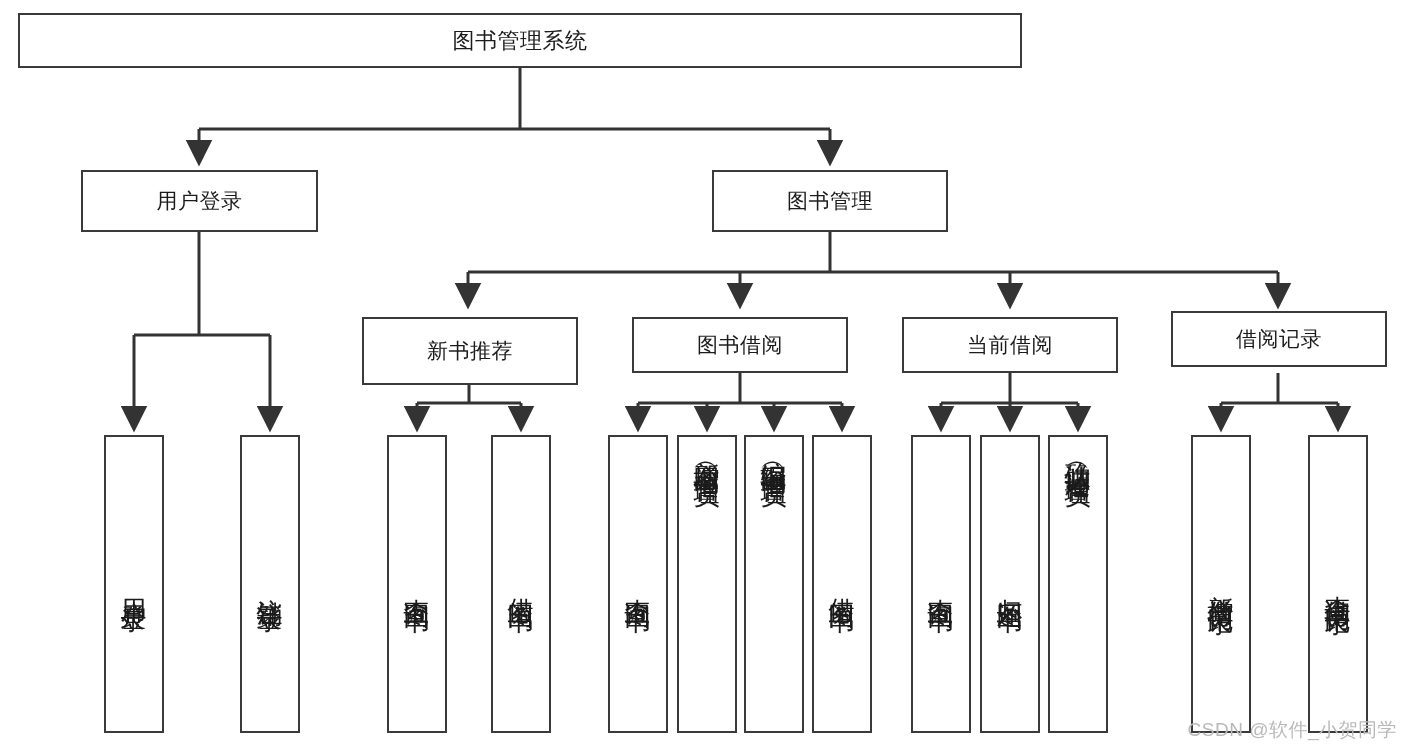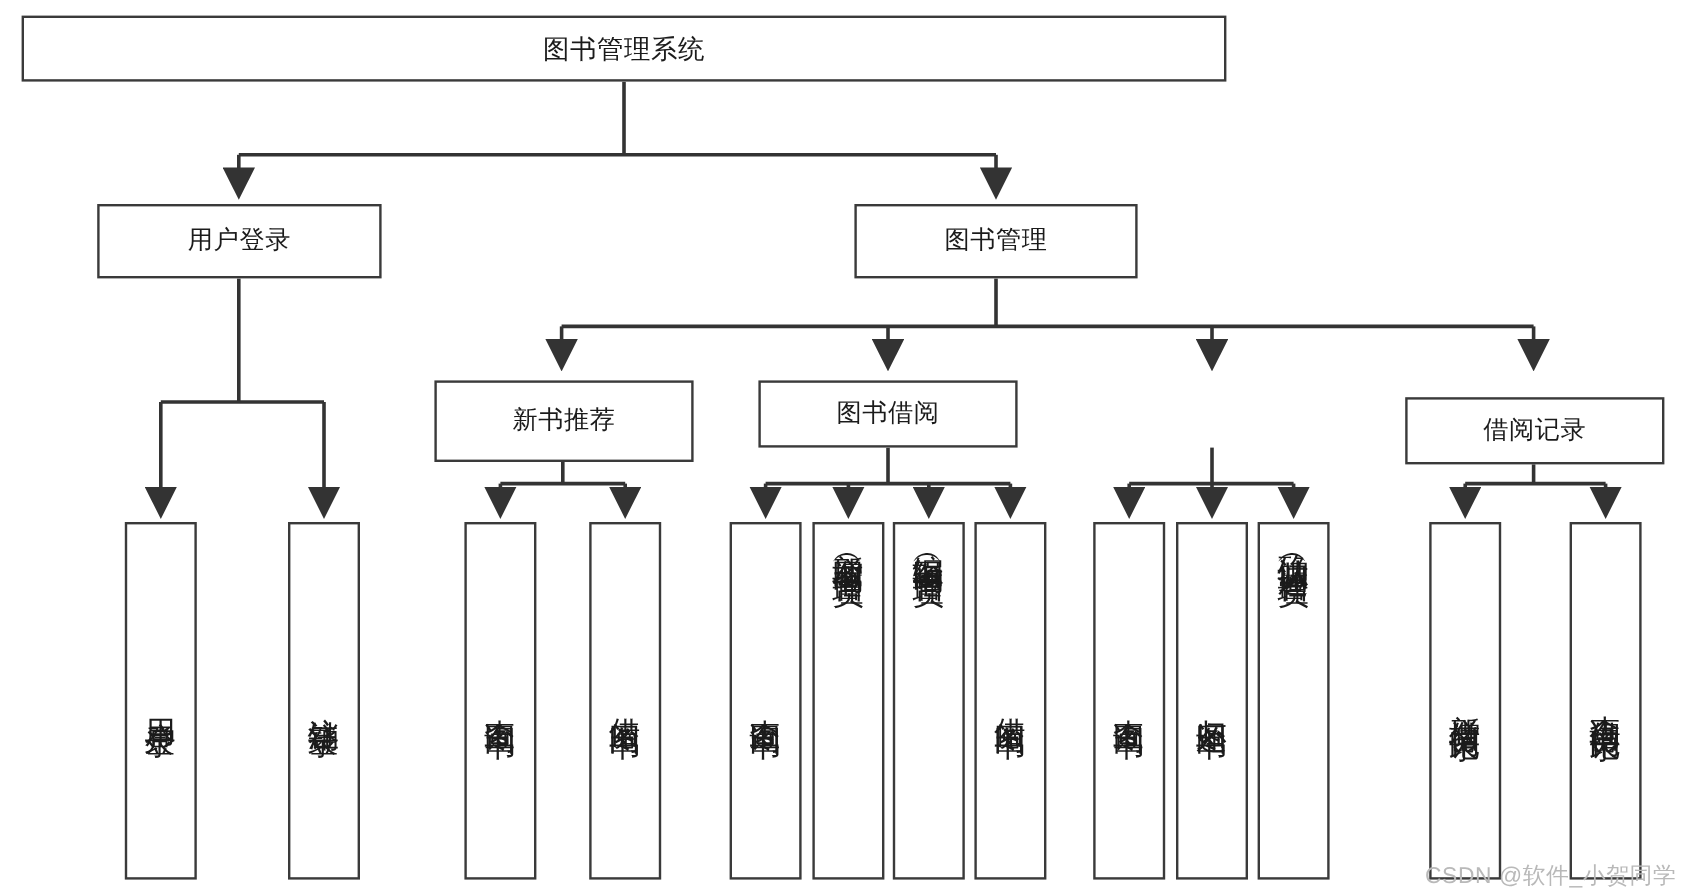--- a/index.html
+++ b/index.html
@@ -148,22 +148,25 @@
   </div>
 
   <div class="node horiz" style="left:362px; top:317px; width:216px; height:68px;">
     <span class="node-label">新书推荐</span>
   </div>
 
   <div class="node horiz" style="left:632px; top:317px; width:216px; height:56px;align-items:center;">
     <span class="node-label">图书借阅</span>
   </div>
 
-
-  <div class="node horiz" style="left:1171px; top:331px; width:216px; height:56px;">
+  <div class="node horiz" style="left:902px; top:317px; width:216px; height:56px;">
+    <span class="node-label">当前借阅</span>
+  </div>
+
+  <div class="node horiz" style="left:1171px; top:311px; width:216px; height:56px;">
     <span class="node-label">借阅记录</span>
   </div>
 
   <div class="node vert center-v" style="left:104px; top:435px; width:60px; height:298px;">
     <span class="node-label">用户登录</span>
   </div>
 
   <div class="node vert center-v" style="left:240px; top:435px; width:60px; height:298px;">
     <span class="node-label">注销登录</span>
   </div>

